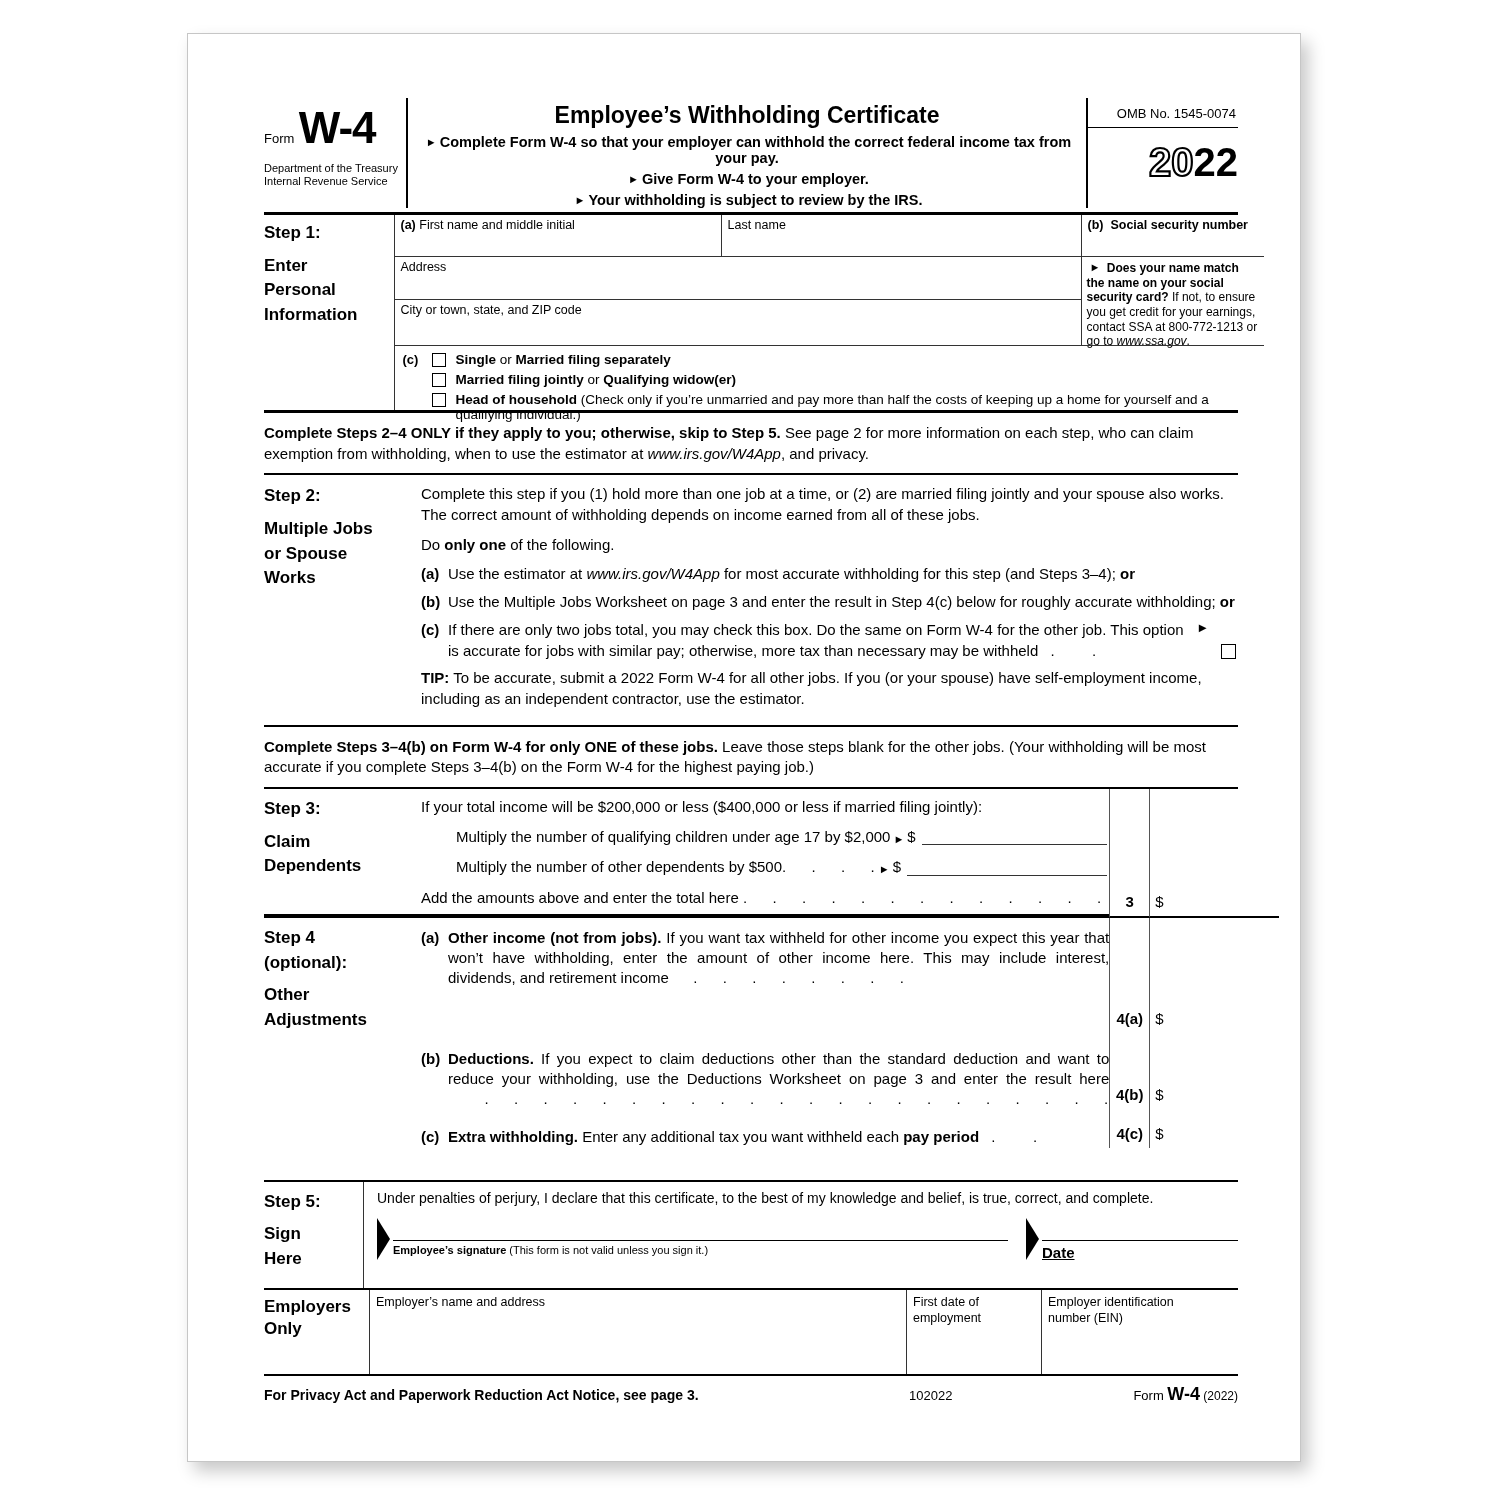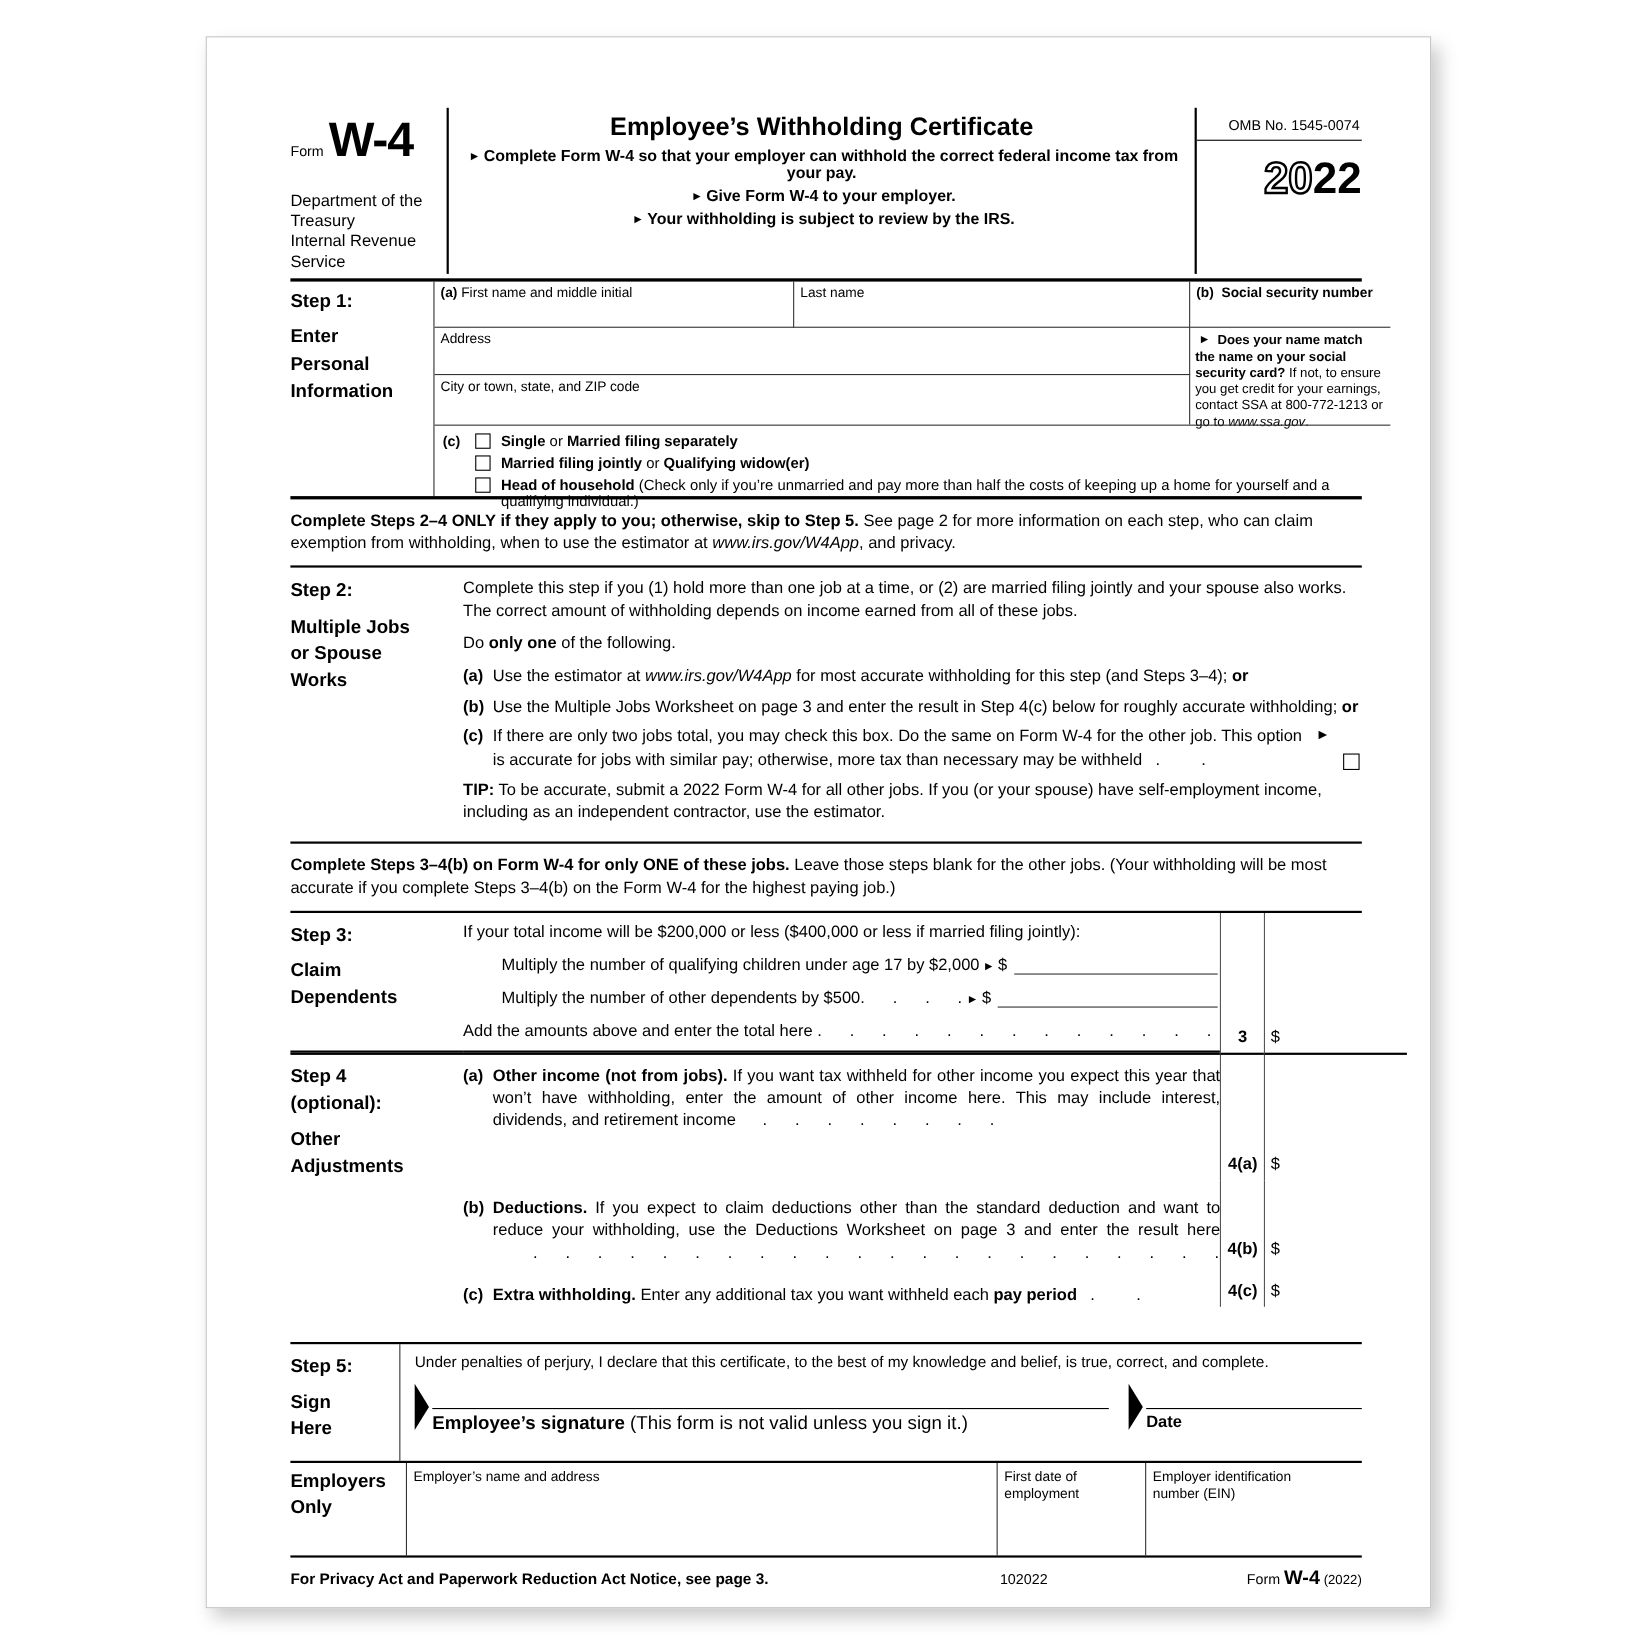--- a/index.html
+++ b/index.html
@@ -11,21 +11,21 @@
 
   .b { font-weight:bold; } .it { font-style:italic; }
   .dots { white-space:pre; word-spacing:7px; letter-spacing:1px; }
   .arrow { font-size:11px; position:relative; top:-1px; padding:0 3px; }
 
   
   .hdr { display:flex; border-bottom:3px solid #000; padding-bottom:4px; }
   .hdr-left { width:142px; padding-top:10px; }
   .hdr-form { font-size:13px; }
   .hdr-w4 { font-size:44px; font-weight:bold; letter-spacing:-1px; line-height:.9; }
-  .hdr-dept { font-size:15px; line-height:1.25; margin-top:26px; }
+  .hdr-dept { font-size:11px; line-height:1.25; margin-top:14px; }
   .hdr-center { flex:1; border-left:2px solid #000; padding:2px 10px 0 10px; text-align:center; }
   .hdr-title { font-size:23px; font-weight:bold; margin-top:2px; }
   .hdr-bullet { font-size:14.5px; font-weight:bold; margin-top:5px; }
   .hdr-right { width:152px; border-left:2px solid #000; text-align:right; }
   .hdr-omb { font-size:13px; padding:8px 2px 6px 2px; border-bottom:1.5px solid #000; }
   .hdr-year { font-size:40px; font-weight:bold; margin-top:12px; letter-spacing:0; }
   .yr-outline { color:#fff; -webkit-text-stroke:2.2px #000; }
 
   
   .s1 { display:flex; border-bottom:3px solid #000;gap:36px; }
@@ -79,22 +79,22 @@
   .after-amt-gap { height:32px; }
 
   
   .s5 { display:flex; border-top:2.5px solid #000; min-height:108px; }
   .s5 .lblcol { width:99px; padding-top:8px; }
   .s5-body { flex:1; border-left:1.5px solid #333; padding:8px 0 0 13px; display:flex; flex-direction:column; }
   .s5-perjury { font-size:14px; }
   .sig-row { display:flex; margin-top:34px; align-items:flex-start; }
   .nib { width:0; height:0; border-top:21px solid transparent; border-bottom:21px solid transparent;
          border-left:13px solid #000; margin-top:-22px; flex:0 0 auto; }
-  .sig-group { flex:1; border-top:1.8px solid #000; margin-left:3px; padding-top:3px; font-size:17px; }
-  .date-group { width:196px; border-top:1.8px solid #000; margin-left:3px; padding-top:3px; font-size:15px; }
+  .sig-group { flex:1; border-top:1.8px solid #000; margin-left:3px; padding-top:3px; font-size:11px; }
+  .date-group { width:196px; border-top:1.8px solid #000; margin-left:3px; padding-top:3px; font-size:15px;text-decoration:underline; }
 
   
   .emp { display:grid; grid-template-columns:105px 537px 135px 197px; border-top:2.5px solid #000;
          border-bottom:2px solid #000; height:88px; }
   .emp-lbl { font-size:17px; font-weight:bold; line-height:1.35; padding-top:6px; }
   .emp-cell { font-size:12.5px; line-height:1.3; border-left:1.5px solid #333; padding:4px 6px; }
 
   
   .foot { display:grid; grid-template-columns:645px 110px 1fr; padding-top:8px; align-items:baseline; }
   .foot-left { font-size:14px; font-weight:bold; }

